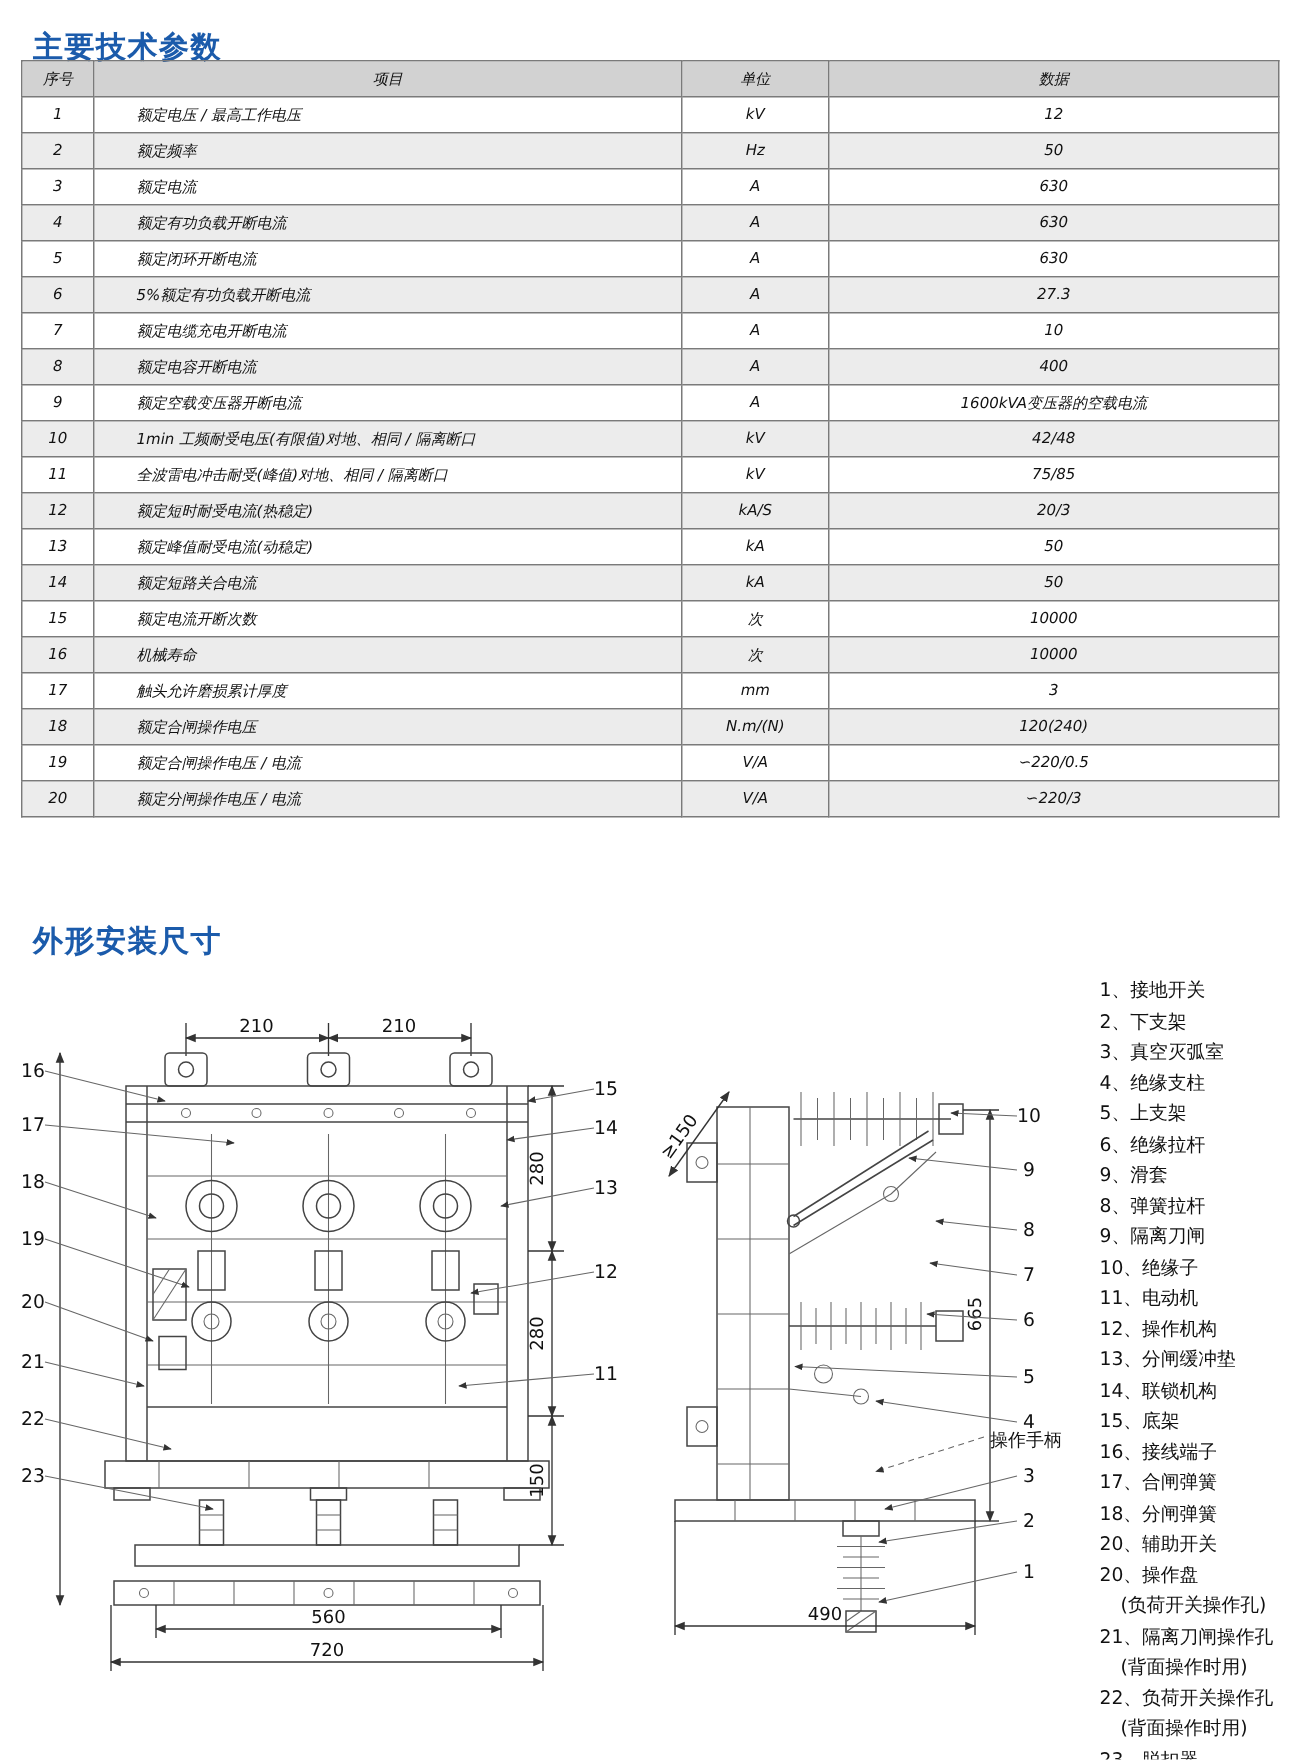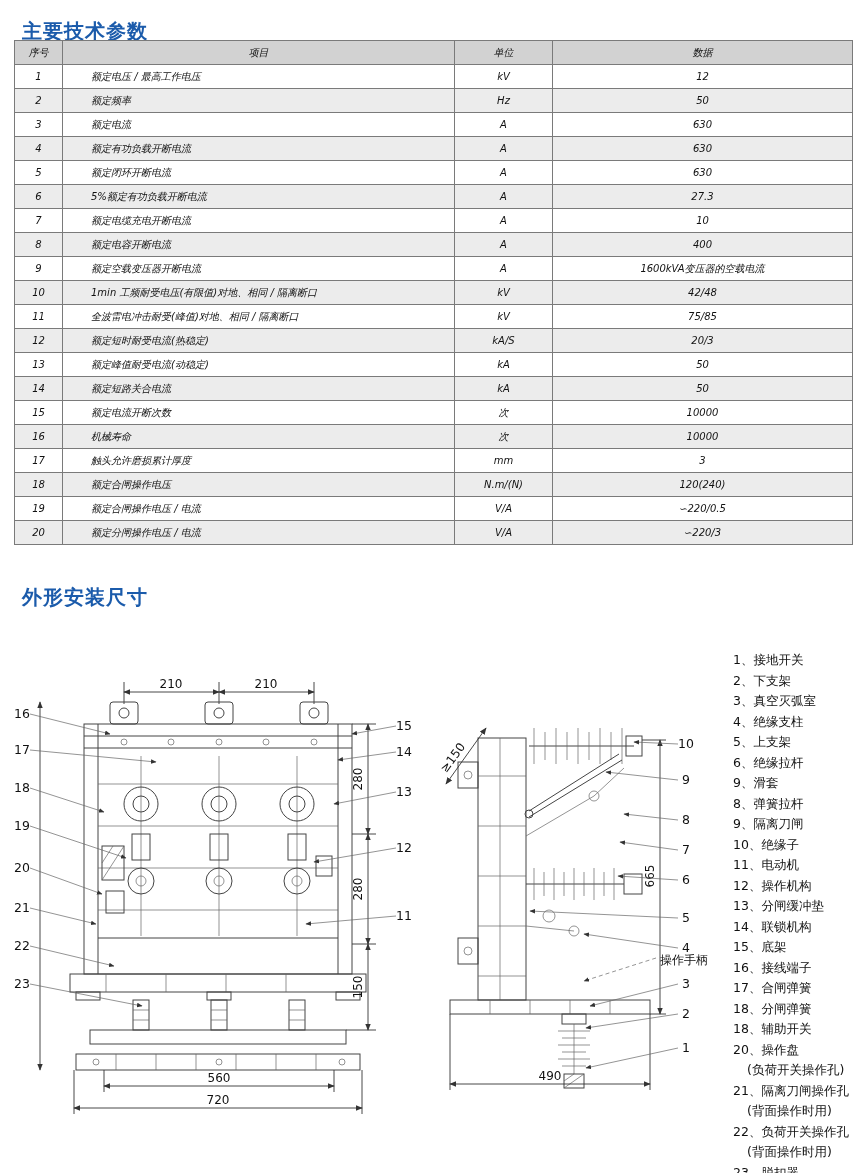--- a/index.html
+++ b/index.html
@@ -9,21 +9,21 @@
   }
   .page{
     position:relative;width:867px;height:1173px;margin:0 auto;
     background:#fff;overflow:hidden;
   }
   .sec-title{
     position:absolute;left:10px;margin:12px;
     font-size:20px;font-weight:bold;color:#1b5bab;letter-spacing:1px;
   }
   .t1{top:6px;}
-  .t2{top:572px;}
+  .t2{top:602px;}
   table.params{
     position:absolute;left:14px;top:40px;width:838px;
     border-collapse:collapse;font-size:10px;table-layout:fixed;font-style:italic;
   }
   table.params th,table.params td{
     border:1px solid #7a7a7a;height:23px;padding:0 4px;
     text-align:center;font-weight:normal;overflow:hidden;white-space:nowrap;
   }
   table.params thead th{background:#d2d2d2;}
   table.params tbody tr:nth-child(even){background:#ececec;}
@@ -507,21 +507,21 @@
         <div class="legend-item">9、隔离刀闸</div>
         <div class="legend-item">10、绝缘子</div>
         <div class="legend-item">11、电动机</div>
         <div class="legend-item">12、操作机构</div>
         <div class="legend-item">13、分闸缓冲垫</div>
         <div class="legend-item">14、联锁机构</div>
         <div class="legend-item">15、底架</div>
         <div class="legend-item">16、接线端子</div>
         <div class="legend-item">17、合闸弹簧</div>
         <div class="legend-item">18、分闸弹簧</div>
-        <div class="legend-item">18、辅助开关</div>
+        <div class="legend-item">20、辅助开关</div>
         <div class="legend-item">20、操作盘</div>
         <div class="legend-sub">(负荷开关操作孔)</div>
         <div class="legend-item">21、隔离刀闸操作孔</div>
         <div class="legend-sub">(背面操作时用)</div>
         <div class="legend-item">22、负荷开关操作孔</div>
         <div class="legend-sub">(背面操作时用)</div>
         <div class="legend-item">23、脱扣器</div>
       </div>
 
   </div>

